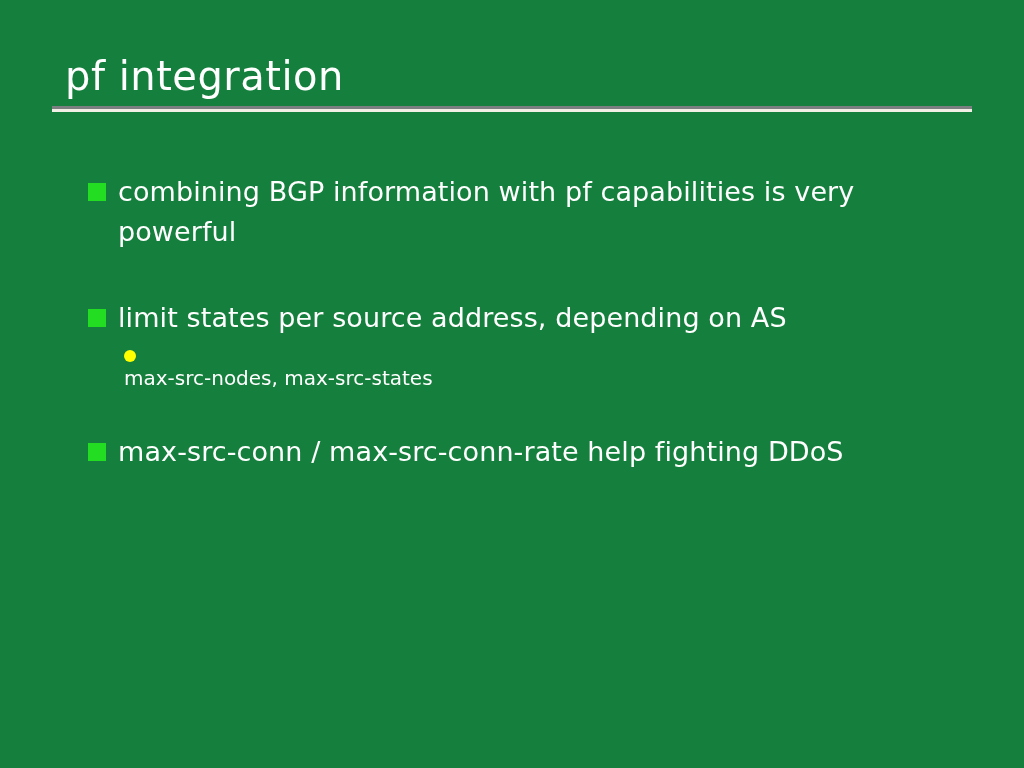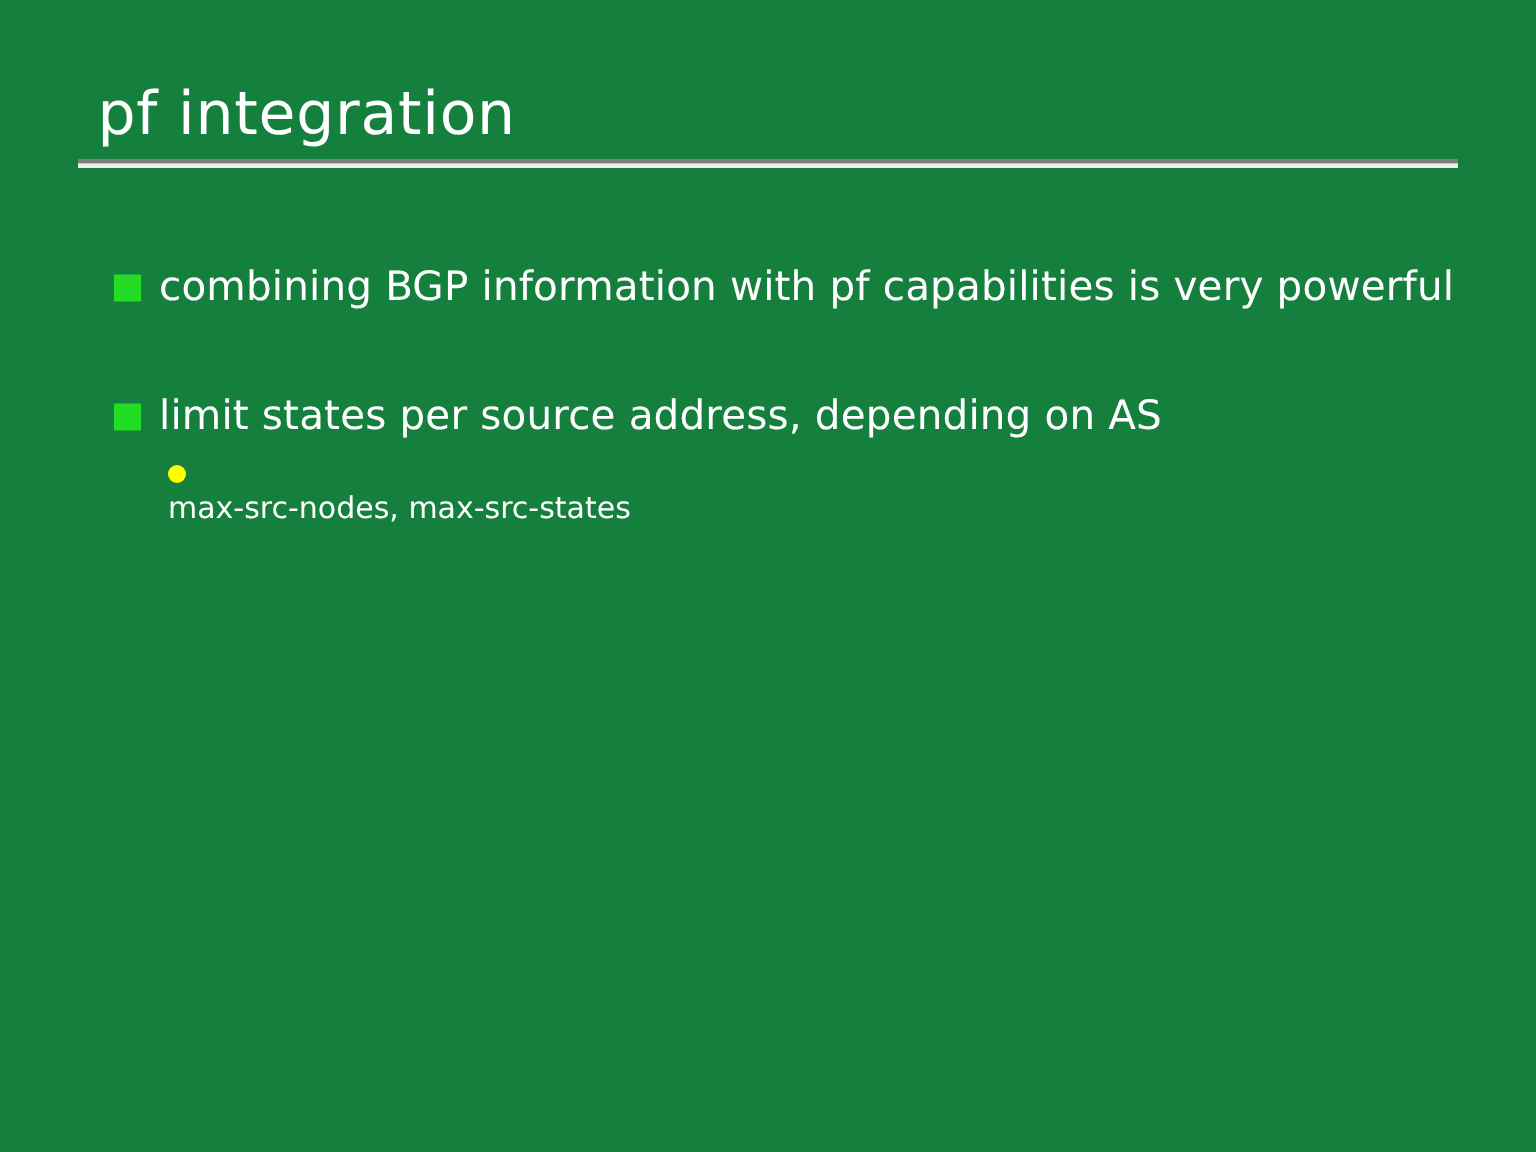--- a/index.html
+++ b/index.html
@@ -52,20 +52,21 @@
   
   #body-block {
     position: absolute;
     left: 76px;
     top: 172px;
     width: 900px;
   }
 
   .bullet-group {
     margin-bottom: 0;
+    margin-left: 12px;
   }
 
   
   .l1 {
     position: relative;
     display: flex;
     align-items: flex-start;
     padding-left: 0;
     margin-bottom: 2px;
   }
@@ -144,16 +145,20 @@
       </div>
       <div class="l2">
         <span class="marker"></span>
         <span class="text">max-src-nodes, max-src-states</span>
       </div>
     </div>
 
     <div class="spacer-md"></div>
 
     <div class="bullet-group">
+      <div class="l1">
+        <span class="marker"></span>
+        <span class="text">max-src-conn / max-src-conn-rate help fighting DDoS</span>
+      </div>
     </div>
 
   </div>
 </div>
 
 </body></html>

